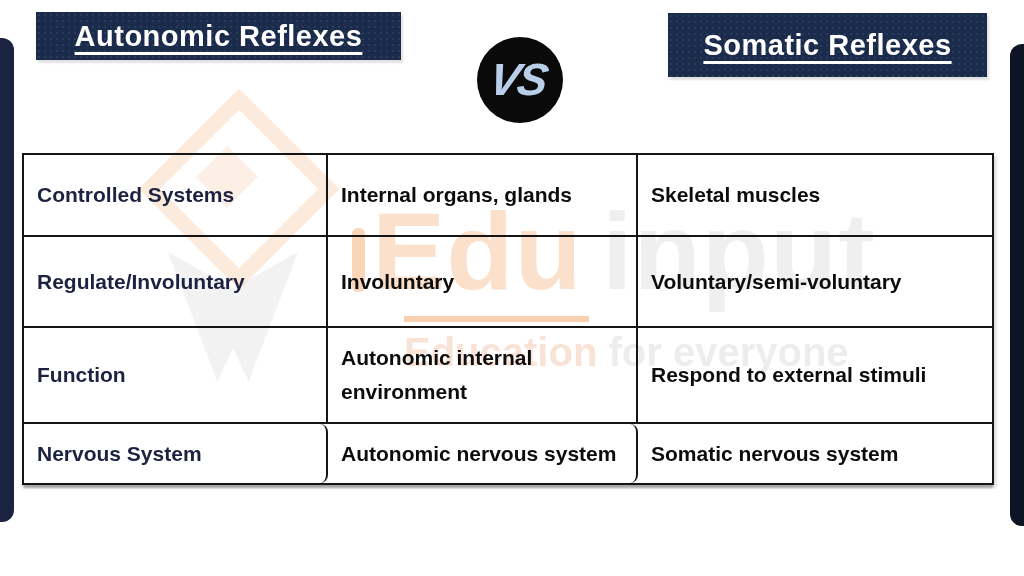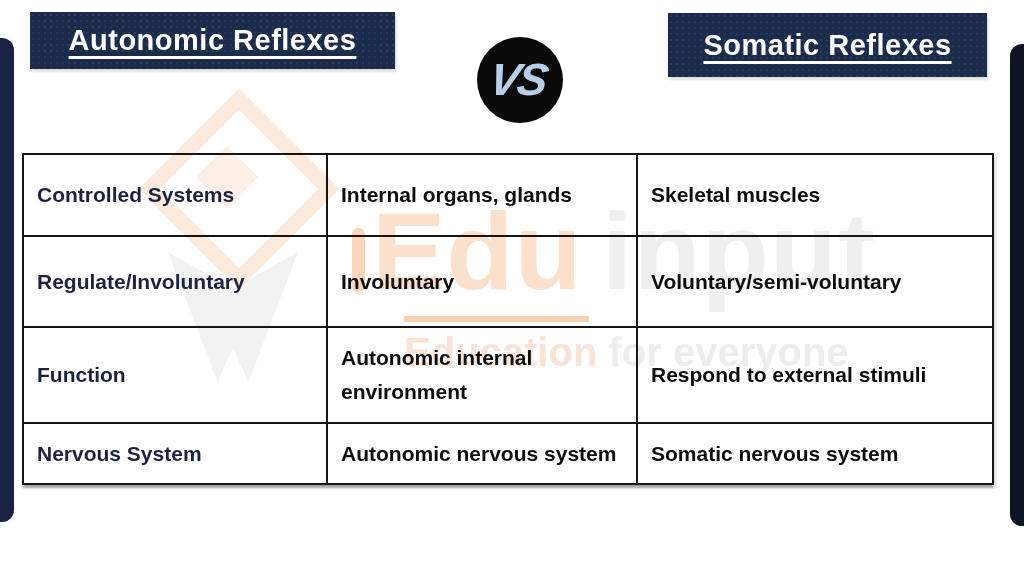--- a/index.html
+++ b/index.html
@@ -15,21 +15,21 @@
   .side-bar.right{right:0;top:44px;width:14px;height:482px;background:#0d1424;border-radius:12px 0 0 12px;}
 
   
   .header-box{
     position:absolute;z-index:5;background:#1a2b4c;
     background-image:radial-gradient(rgba(255,255,255,0.07) 1px, transparent 1px);
     background-size:6px 6px;
     display:flex;align-items:center;justify-content:center;
     box-shadow:2px 3px 2px rgba(0,0,0,0.12);
   }
-  .header-box.left{left:30px;top:12px;width:365px;height:57px;}
+  .header-box.left{left:36px;top:12px;width:365px;height:48px;}
   .header-box.right{left:668px;top:13px;width:319px;height:64px;}
   .header-title{
     color:#ffffff;font-size:29px;font-weight:700;letter-spacing:0.5px;
     text-decoration:underline;text-decoration-thickness:3px;text-underline-offset:6px;
     white-space:nowrap;
   }
 
   
   .vs-badge{
     position:absolute;z-index:5;left:477px;top:37px;width:86px;height:86px;
@@ -82,21 +82,21 @@
   }
   .cell{
     box-sizing:border-box;
     display:flex;align-items:center;
     padding:6px 10px 6px 13px;
     font-size:21px;font-weight:700;line-height:1.6;
     border-right:2px solid #151515;border-bottom:2px solid #151515;
     color:#0d0d0d;
   }
   .cell.last-col{border-right:none;}
-  .cell.last-row{border-bottom:none;}
+  .cell.last-row{border-bottom:none;border-radius:8px;}
   .cell.row-label{color:#1c2240;}
 </style>
 </head>
 <body>
 
 <div class="wm wm-diamond-top"></div>
 <div class="wm wm-diamond-top-inner"></div>
 <div class="wm wm-shield"></div>
 <div class="wm wm-mark"></div>
 <div class="wm wm-brand edu">Edu</div>

